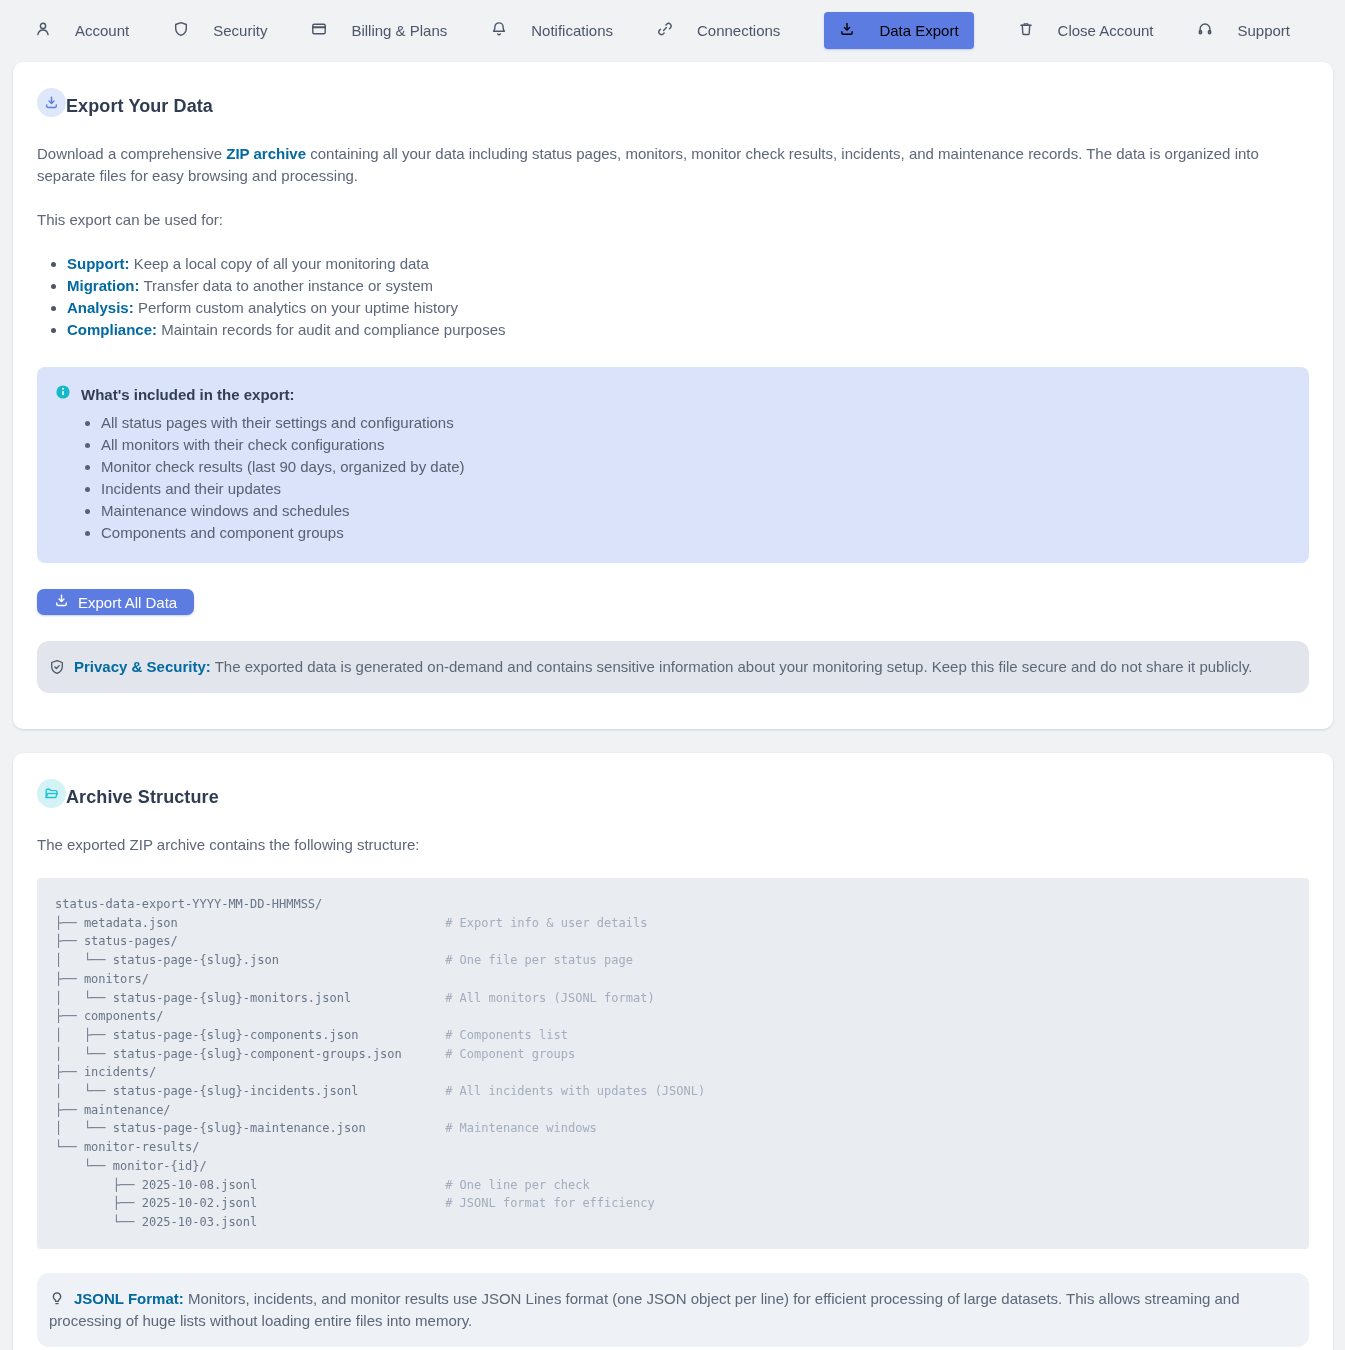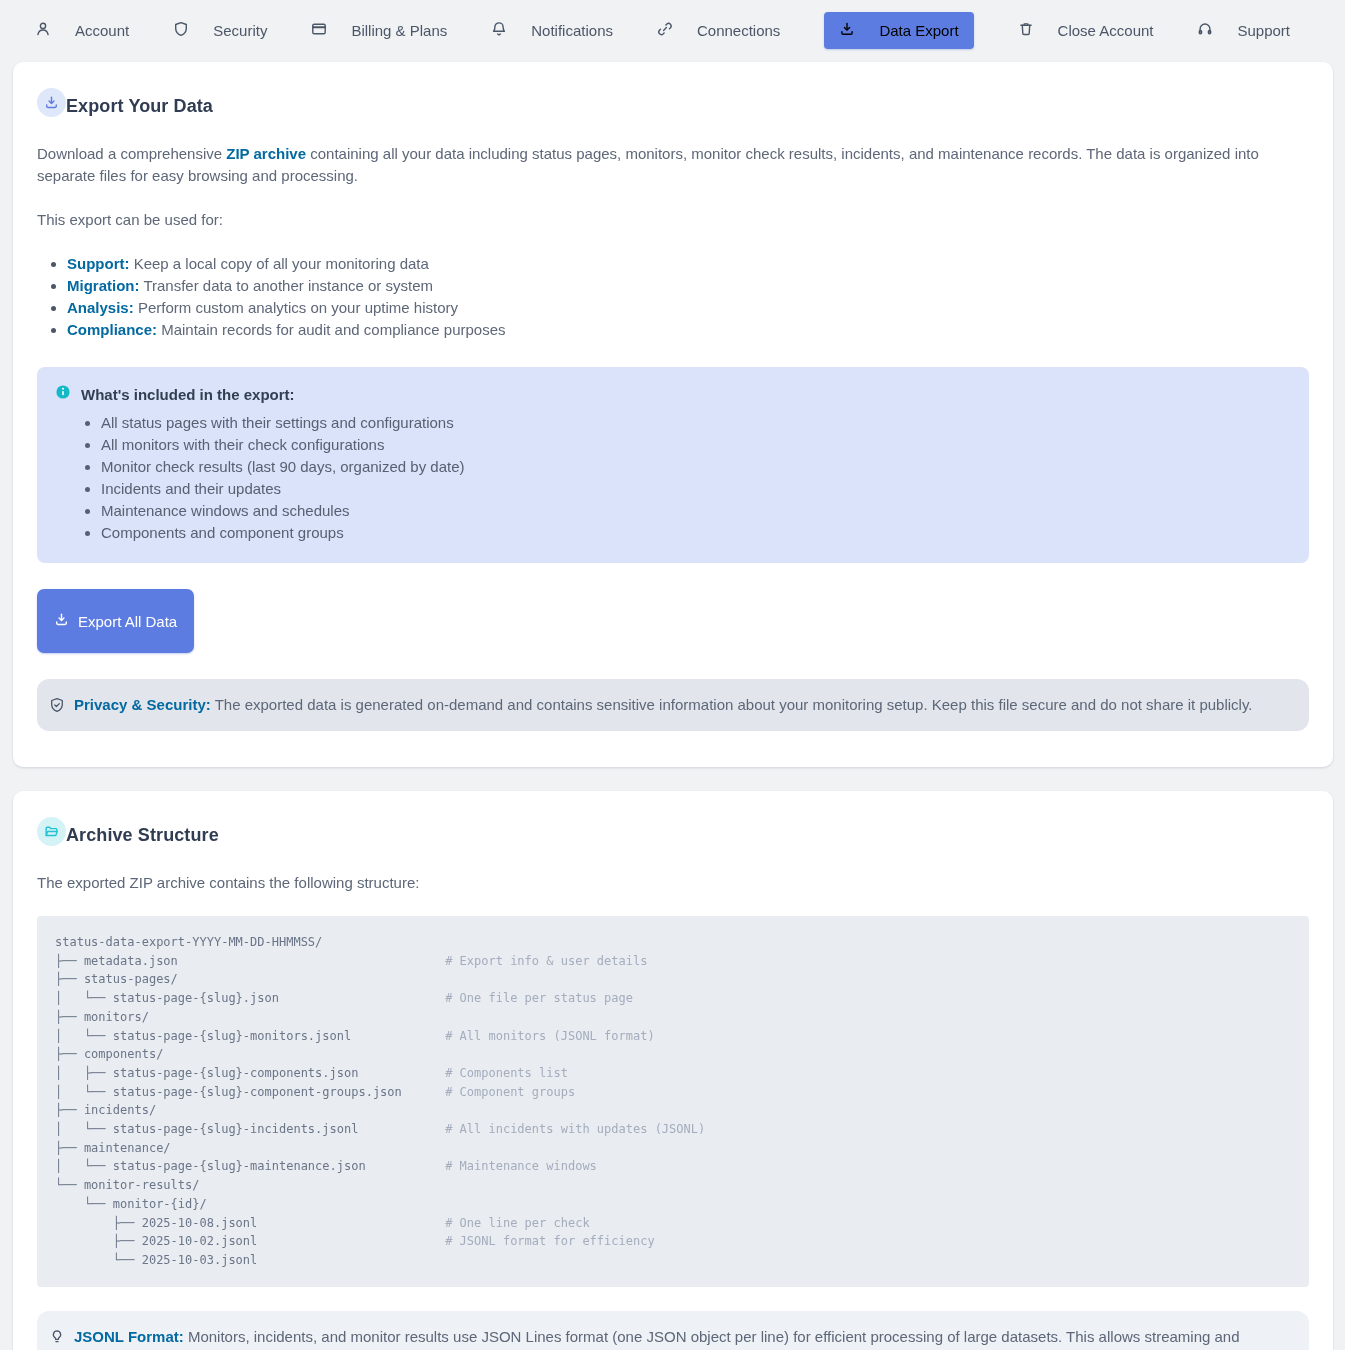--- a/index.html
+++ b/index.html
@@ -93,21 +93,21 @@
   .btn-primary {
     display: inline-flex;
     align-items: center;
     gap: 9px;
     background: #5c7ce2;
     color: #ffffff;
     border: none;
     border-radius: 7px;
     font-size: 15px;
     font-family: inherit;
-    padding: 23px 17px;
+    padding: 4px 17px;
     cursor: pointer;
     box-shadow: 0 1px 2px rgba(60,90,200,.3);
     margin-bottom: 26px;
   }
   
   .note-box {
     border-radius: 12px;
     padding: 15px 12px;
     line-height: 22px;
     color: #5d6778;

